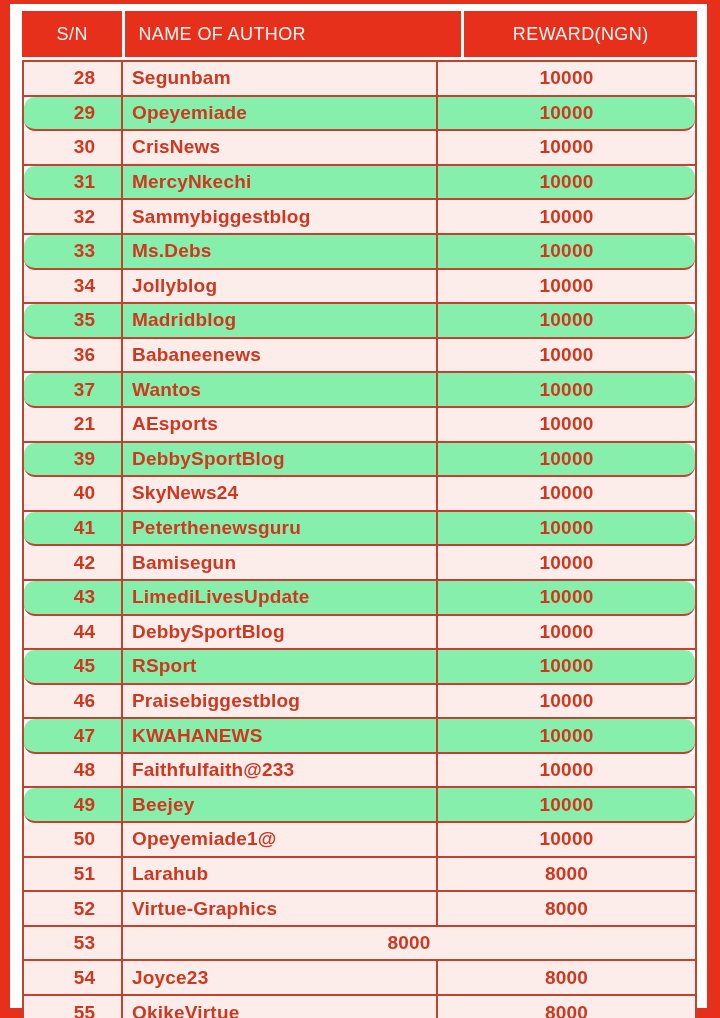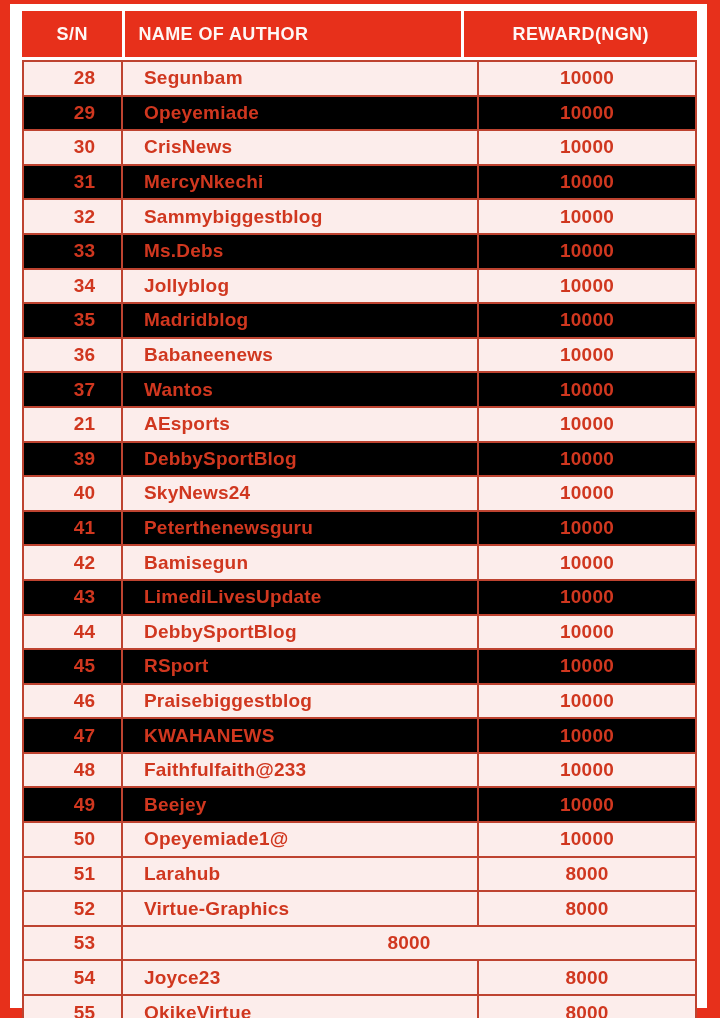--- a/index.html
+++ b/index.html
@@ -3,38 +3,38 @@
 <meta charset="utf-8">
 <style>
   * { margin:0; padding:0; box-sizing:border-box; }
   html,body { width:720px; height:1018px; font-family:"Liberation Sans",sans-serif; }
   .page { position:relative; width:720px; height:1018px; background:#E7301B; overflow:hidden; }
   .panel { position:absolute; left:10px; top:4px; right:13px; bottom:10px; background:#FFFFFF; }
   .tbl { position:absolute; left:12px; top:7px; width:675px; }
 
   .thead { display:flex; gap:3px; height:46px; margin-bottom:3px; }
   .hcell {
-    background:#E7301B; color:#FEF7F5; font-weight:bold; font-size:18px;
+    background:#E7301B; color:#FEF7F5; font-weight:normal; font-size:18px;
     letter-spacing:0.4px; display:flex; align-items:center;
   }
   .hc-sn { width:101px; justify-content:center; }
   .hc-name { width:338px; padding-left:13px; }
   .hc-reward { width:234px; justify-content:center; }
 
   .tbody { border:2px solid #BE4330; background:#fff; }
   .row { display:flex; height:34.6px; border-bottom:2px solid #BE4330; }
   .row:last-child { border-bottom:none; }
   .row.pink { background:#FCEDEB; }
-  .row.white { background:#000000; }
+  .row.white { background:#86efac;border-radius:11px; }
   .cell {
     display:flex; align-items:center; font-weight:bold; color:#D0371F;
     font-size:19px; letter-spacing:0.2px; overflow:hidden; white-space:nowrap;
   }
   .c-sn { width:99px; justify-content:center; border-right:2px solid #BE4330;padding-left:24px; }
-  .c-name { width:356px; padding-left:21px; border-right:2px solid #BE4330; }
+  .c-name { width:315px; padding-left:9px; border-right:2px solid #BE4330; }
   .c-reward { flex:1; justify-content:center; }
 </style>
 </head>
 <body>
 
 <div class="page">
   <div class="panel">
     <div class="tbl">
 
       <div class="thead">

